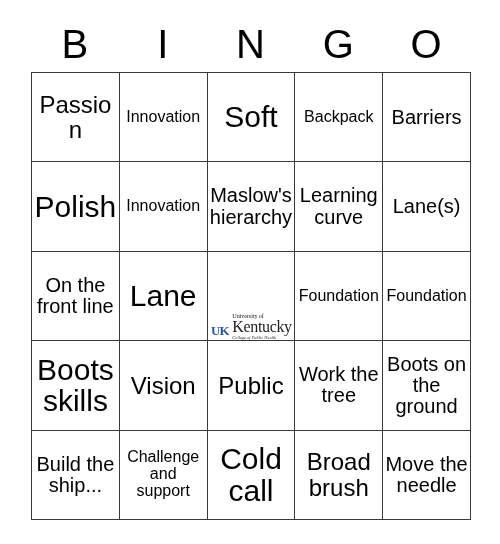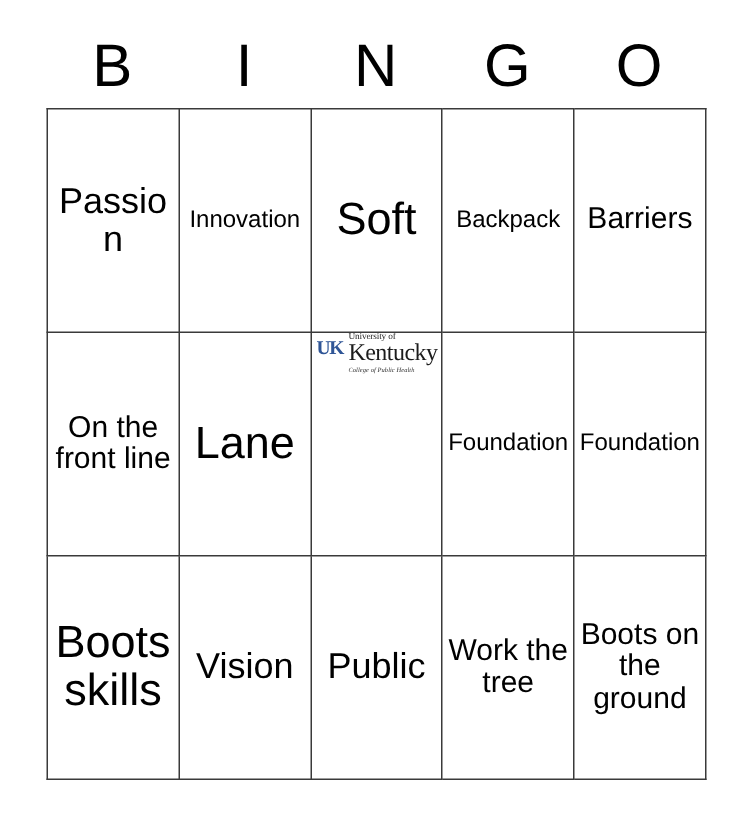--- a/index.html
+++ b/index.html
@@ -74,21 +74,21 @@
   .fs-lg  { font-size: 24px; }
   .fs-md  { font-size: 20px; }
   .fs-sm  { font-size: 16px; }
 
   
   .logo-cell {
     padding: 0;
   }
   .uk-logo {
     display: flex;
-    align-items: flex-start;
+    align-items: flex-end;
     justify-content: center;
     gap: 3px;
     width: 100%;
     height: 100%;
     padding: 0 2px;
     box-sizing: border-box;
   }
   .uk-mark {
     flex: 0 0 auto;
     width: 19px;
@@ -159,20 +159,37 @@
           </td>
         <td class="cell">
             <span class="cell-text fs-sm">Backpack</span>
           </td>
         <td class="cell">
             <span class="cell-text fs-md">Barriers</span>
           </td>
       </tr>
       <tr>
         <td class="cell">
+            <span class="cell-text fs-xl">Polish</span>
+          </td>
+        <td class="cell">
+            <span class="cell-text fs-sm">Innovation</span>
+          </td>
+        <td class="cell">
+            <span class="cell-text fs-md">Maslow's hierarchy</span>
+          </td>
+        <td class="cell">
+            <span class="cell-text fs-md">Learning curve</span>
+          </td>
+        <td class="cell">
+            <span class="cell-text fs-md">Lane(s)</span>
+          </td>
+      </tr>
+      <tr>
+        <td class="cell">
             <span class="cell-text fs-md">On the front line</span>
           </td>
         <td class="cell">
             <span class="cell-text fs-xl">Lane</span>
           </td>
         <td class="cell logo-cell">
           <div class="uk-logo">
             <span class="uk-mark" style="color: rgb(47, 85, 150);">UK</span>
             <span class="uk-wordmark">
               <span class="uk-line1">University of</span>
@@ -198,16 +215,33 @@
         <td class="cell">
             <span class="cell-text fs-lg">Public</span>
           </td>
         <td class="cell">
             <span class="cell-text fs-md">Work the tree</span>
           </td>
         <td class="cell">
             <span class="cell-text fs-md">Boots on the ground</span>
           </td>
       </tr>
+      <tr>
+        <td class="cell">
+            <span class="cell-text fs-md">Build the ship...</span>
+          </td>
+        <td class="cell">
+            <span class="cell-text fs-sm">Challenge and support</span>
+          </td>
+        <td class="cell">
+            <span class="cell-text fs-xl">Cold call</span>
+          </td>
+        <td class="cell">
+            <span class="cell-text fs-lg">Broad brush</span>
+          </td>
+        <td class="cell">
+            <span class="cell-text fs-md">Move the needle</span>
+          </td>
+      </tr>
     </tbody>
   </table>
 
 </div>
 
 </body></html>

